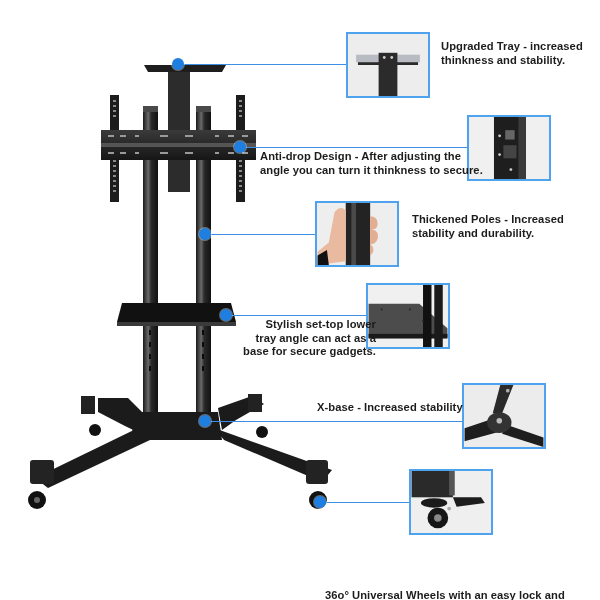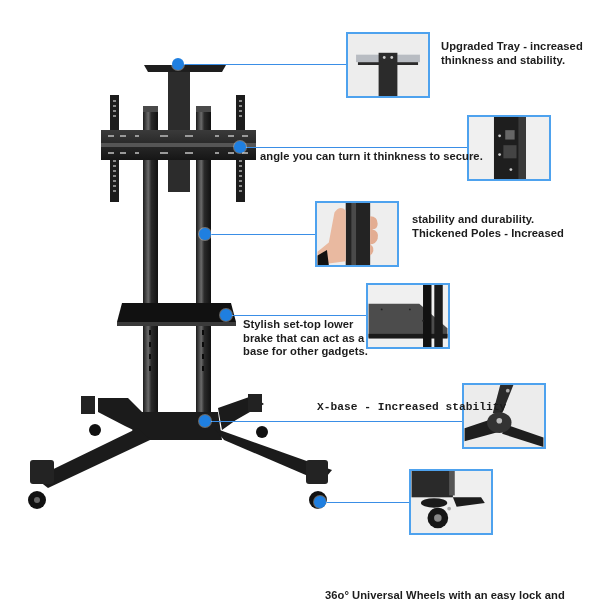--- a/index.html
+++ b/index.html
@@ -151,74 +151,75 @@
       <rect x="26" y="0" width="34" height="66" fill="#1e1e1e"></rect>
       <rect x="52" y="0" width="8" height="66" fill="#3a3a3a"></rect>
       <rect x="38" y="14" width="10" height="10" fill="#666"></rect>
       <rect x="36" y="30" width="14" height="14" fill="#444"></rect>
       <circle cx="32" cy="20" r="1.5" fill="#ccc"></circle>
         <circle cx="32" cy="40" r="1.5" fill="#ccc"></circle>
         <circle cx="44" cy="56" r="1.5" fill="#ccc"></circle>
     </svg>
   </div>
   <div class="caption" style="left:260px; top:150px;">
+    <span>Anti-drop Design - After adjusting the</span>
     <span>angle you can turn it thinkness to secure.</span>
   </div>
 
   <div class="line" style="left:205px; top:233.5px; width:110px;"></div>
   <div class="dot" style="left:205px; top:234px;"></div>
   <div class="inset" style="left:315px; top:201px;">
     <svg viewBox="0 0 84 66">
       <rect width="84" height="66" fill="#eeeeee"></rect>
       <rect x="30" y="0" width="26" height="66" fill="#232323"></rect>
       <rect x="36" y="0" width="5" height="66" fill="#4a4a4a"></rect>
       <path d="M0 52 L12 42 L18 10 Q24 2 30 8 L30 62 L0 66 Z" fill="#e9b9a0"></path>
       <path d="M56 14 Q64 14 64 22 Q64 28 58 28 Q66 30 64 38 Q62 44 56 44 Q62 48 58 54 L56 56 Z" fill="#e3ad92"></path>
       <path d="M0 56 L10 50 L12 66 L0 66 Z" fill="#111"></path>
     </svg>
   </div>
   <div class="caption" style="left:412px; top:213px;">
+    <span>Thickened Poles - Increased</span>
     <span>stability and durability.</span>
-    <span>Thickened Poles - Increased</span>
   </div>
 
   <div class="line" style="left:226px; top:314.5px; width:140px;"></div>
   <div class="dot" style="left:226px; top:315px;"></div>
   <div class="inset" style="left:366px; top:283px;">
     <svg viewBox="0 0 84 66">
       <rect width="84" height="66" fill="#f0f0f0"></rect>
       <path d="M0 20 L54 20 L84 46 L84 56 L0 56 Z" fill="#4c4c4c"></path>
       <rect x="0" y="52" width="84" height="5" fill="#1a1a1a"></rect>
       <rect x="58" y="0" width="9" height="66" fill="#111"></rect>
       <rect x="70" y="0" width="9" height="66" fill="#1a1a1a"></rect>
       <circle cx="14" cy="26" r="1" fill="#222"></circle>
         <circle cx="44" cy="26" r="1" fill="#222"></circle>
         <circle cx="58" cy="38" r="1" fill="#222"></circle>
     </svg>
   </div>
-  <div class="caption" style="left:243px; top:318px;">
+  <div class="caption" style="left:243px; top:318px;text-align:right;">
     <span>Stylish set-top lower</span>
-    <span>brake that can act as a</span>
-    <span>base for other gadgets.</span>
+    <span>tray angle can act as a</span>
+    <span>base for secure gadgets.</span>
   </div>
 
   <div class="line" style="left:205px; top:420.5px; width:257px;"></div>
   <div class="dot" style="left:205px; top:421px;"></div>
   <div class="inset" style="left:462px; top:383px;">
     <svg viewBox="0 0 84 66">
       <rect width="84" height="66" fill="#ececec"></rect>
       <path d="M38 0 L52 0 L40 30 L30 30 Z" fill="#2a2a2a"></path>
       <path d="M0 46 L30 36 L36 50 L0 60 Z" fill="#1e1e1e"></path>
       <path d="M44 42 L84 56 L84 66 L40 52 Z" fill="#1e1e1e"></path>
       <ellipse cx="37" cy="40" rx="13" ry="11" fill="#333"></ellipse>
       <circle cx="37" cy="38" r="3" fill="#bbb"></circle>
       <circle cx="46" cy="6" r="2" fill="#aaa"></circle>
     </svg>
   </div>
-  <div class="caption" style="left:317px; top:401px;font-family:Liberation Mono, monospace;">
+  <div class="caption" style="left:317px; top:401px;">
     <span>X-base - Increased stability</span>
   </div>
 
   <div class="line" style="left:320px; top:501.5px; width:89px;"></div>
   <div class="dot" style="left:320px; top:502px;"></div>
   <div class="inset" style="left:409px; top:469px;">
     <svg viewBox="0 0 84 66">
       <rect width="84" height="66" fill="#efefef"></rect>
       <rect x="0" y="0" width="44" height="28" fill="#2a2a2a"></rect>
       <rect x="40" y="0" width="6" height="26" fill="#555"></rect>

